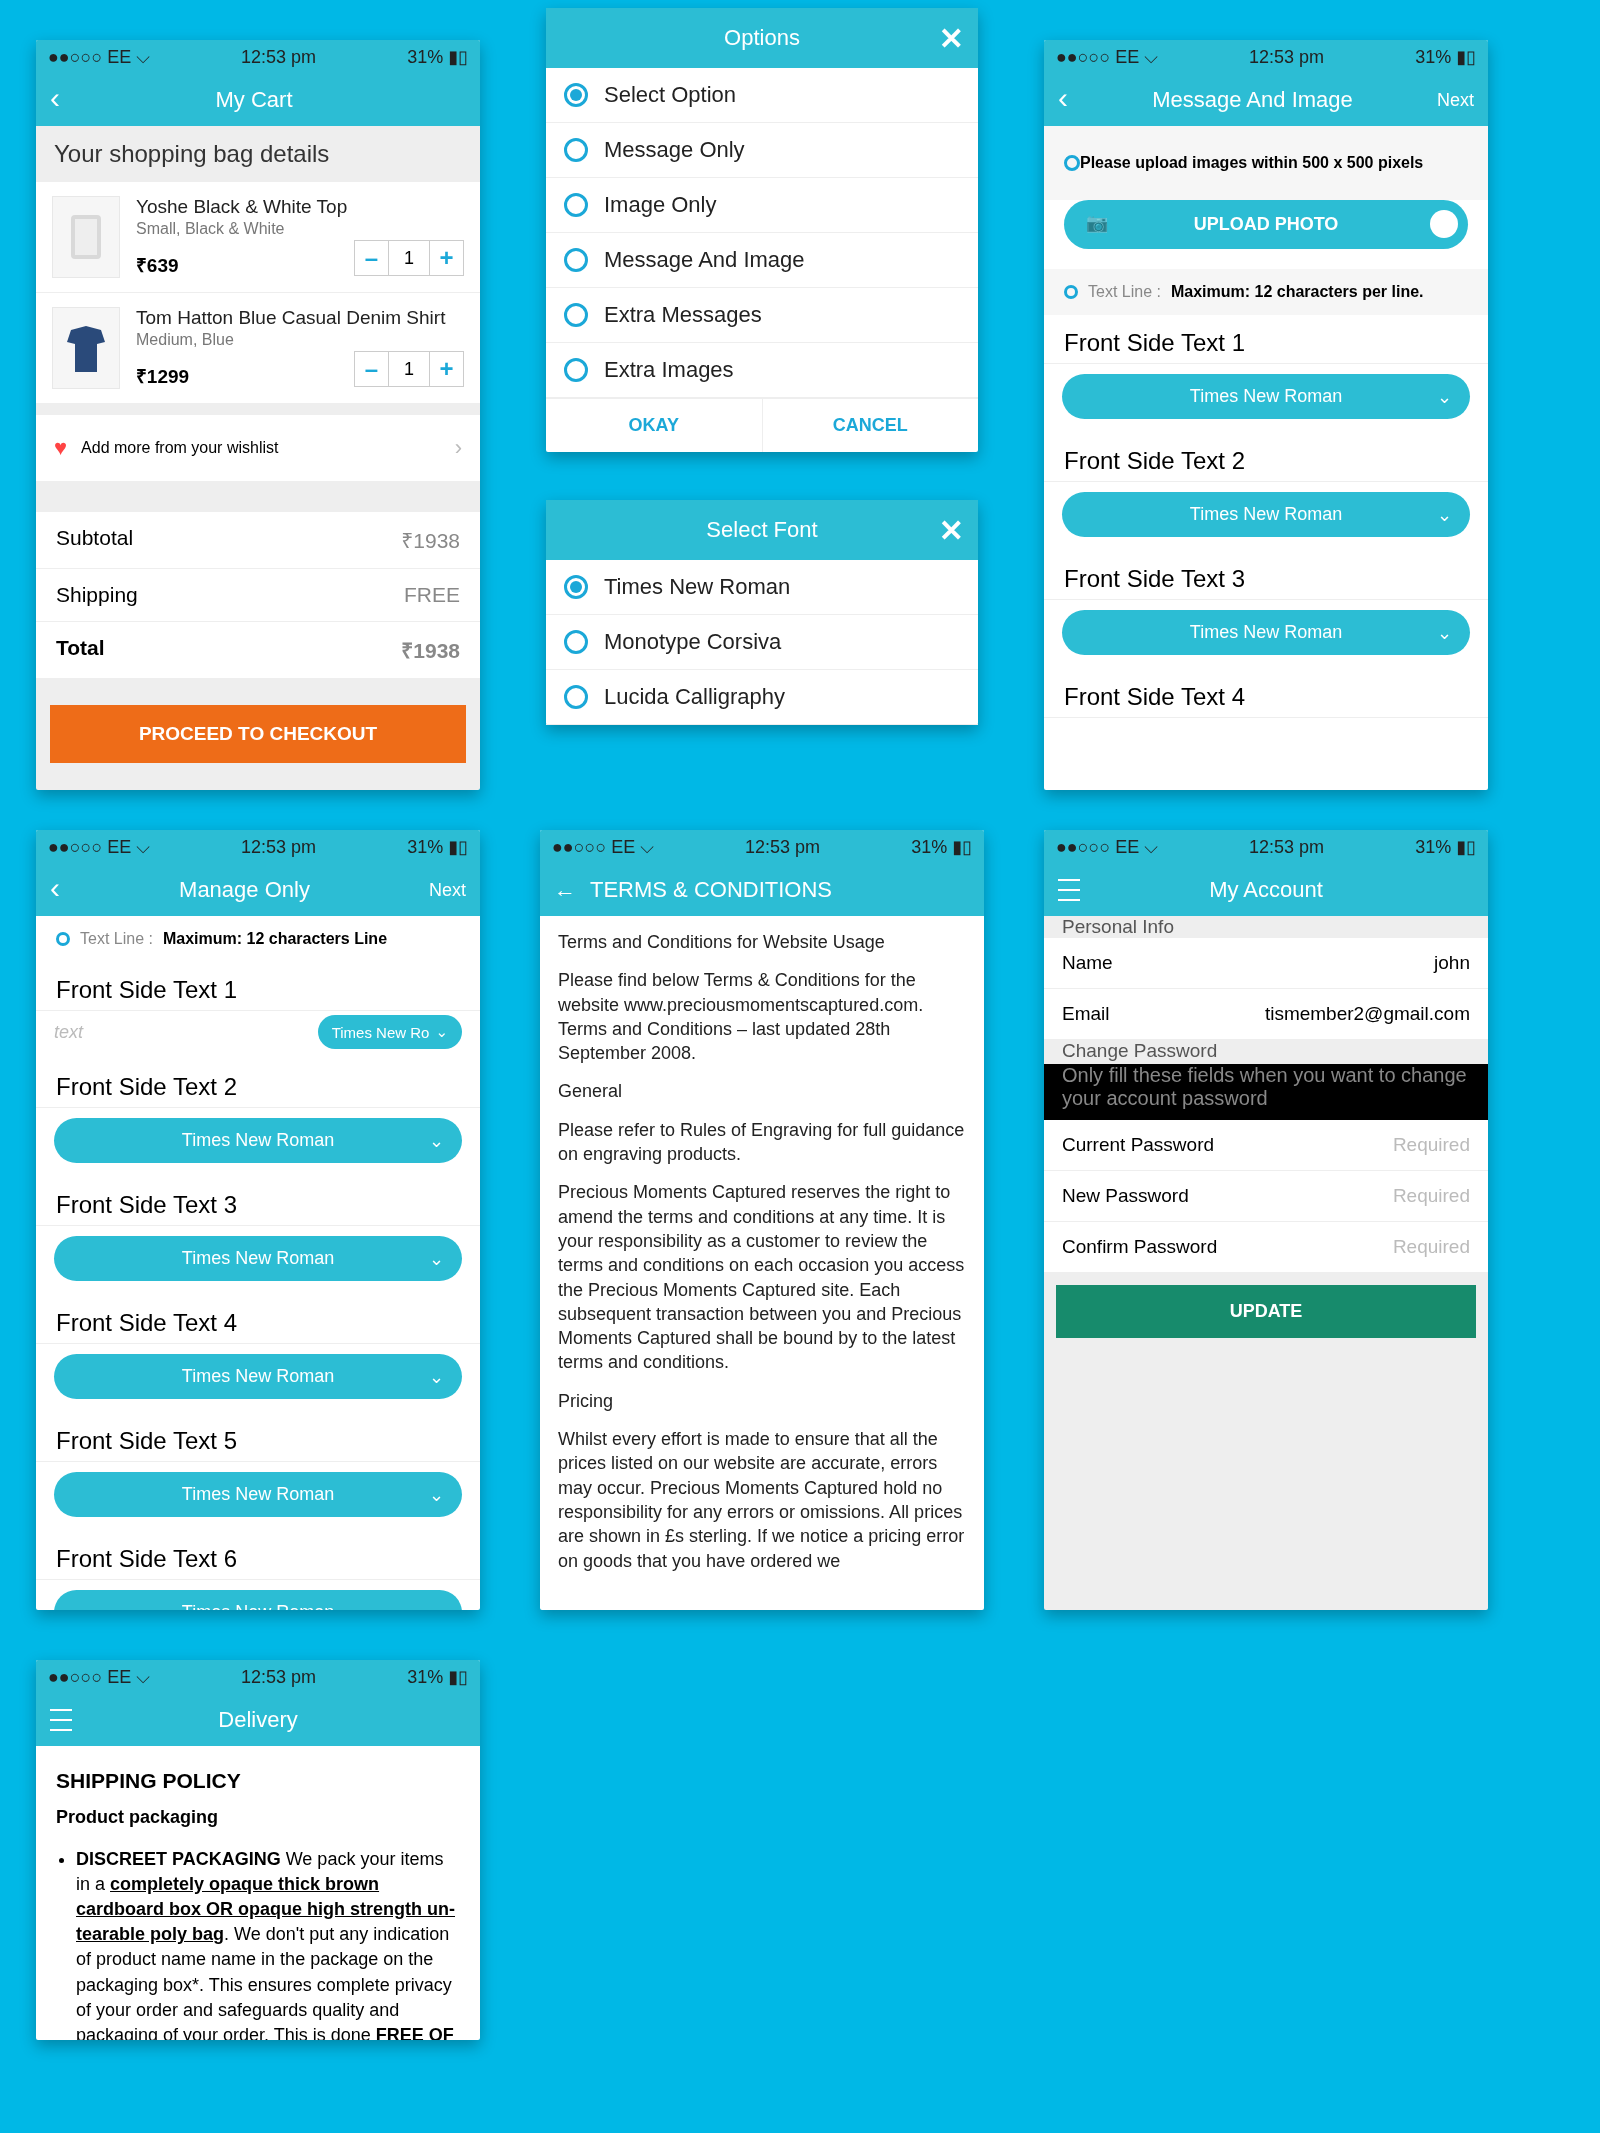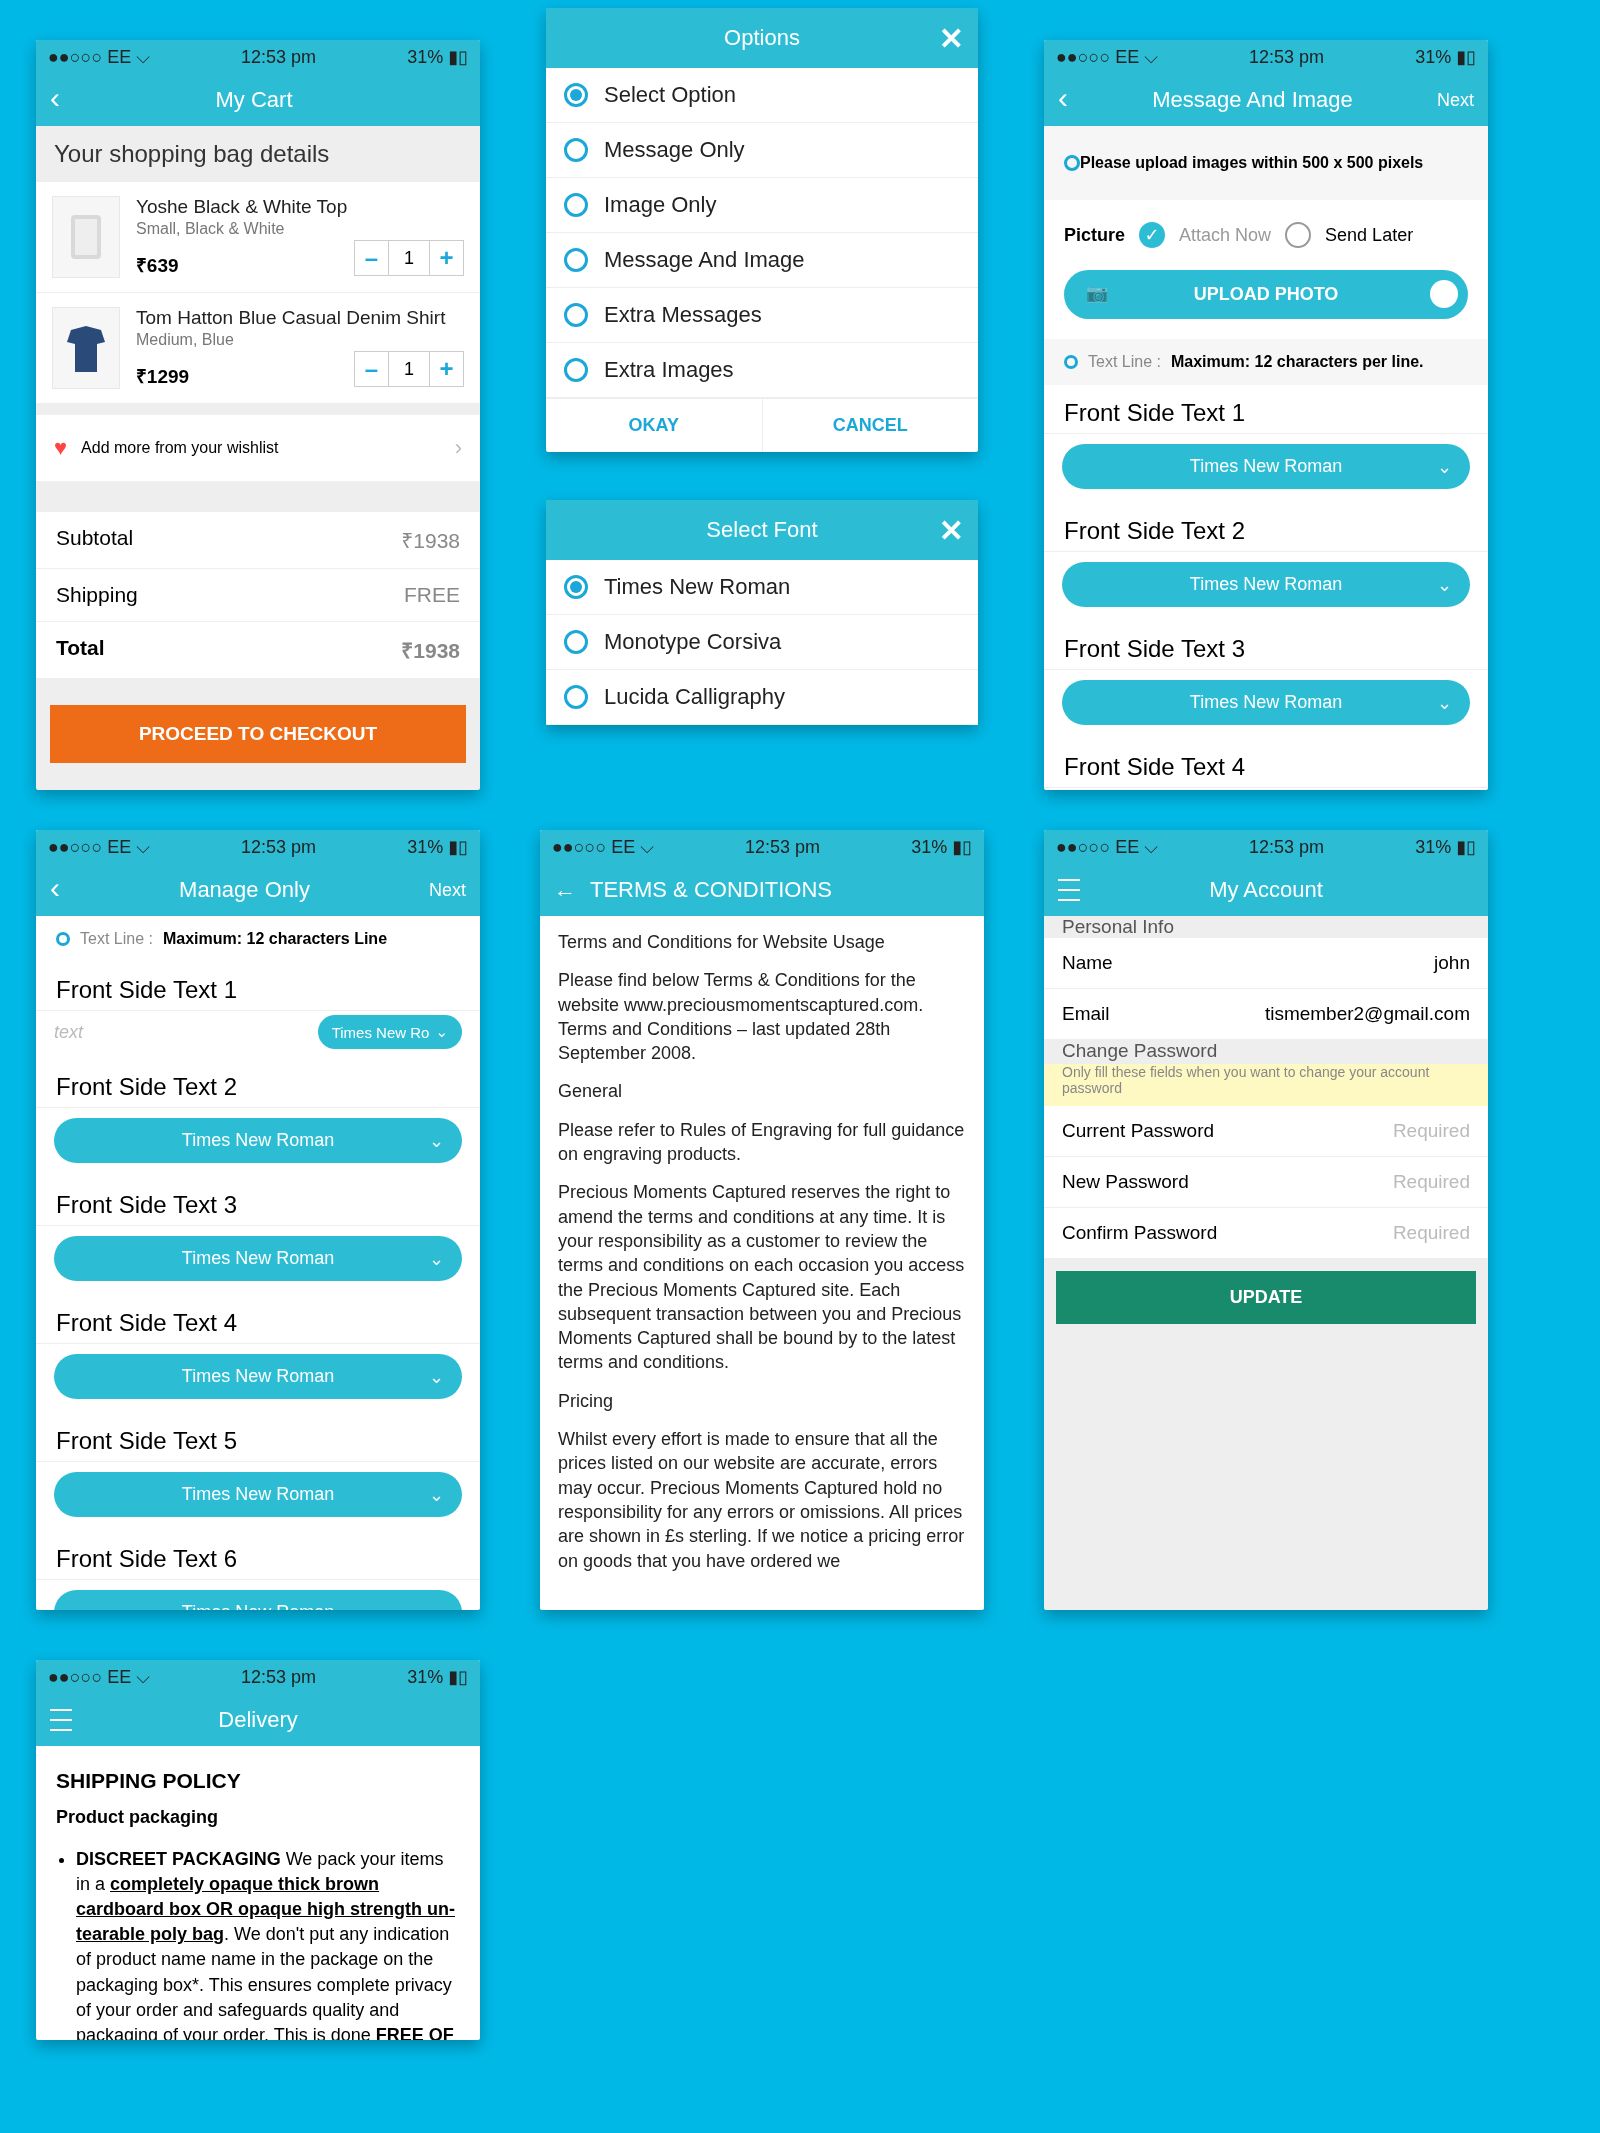--- a/index.html
+++ b/index.html
@@ -63,21 +63,21 @@
 .txt-note .k { color:#888; }
 
 .small-pill { background:#2cbdd4; color:#fff; border-radius:20px; padding:8px 14px; font-size:15px; display:flex; align-items:center; gap:6px; }
 .text-input-row { display:flex; align-items:center; justify-content:space-between; padding:4px 18px 10px; }
 .ph { color:#bbb; font-style:italic; font-size:18px; }
 
 .terms-body { padding:14px 18px; font-size:18px; line-height:1.35; color:#222; }
 .terms-body p { margin-bottom:14px; }
 
 .acc-sec { background:#eee; padding:0 18px; font-size:19px; color:#555; }
-.acc-sub { font-size:14px; color:#888; padding:0 18px 10px; background:#fef9c3; }
+.acc-sub { font-size:20px; color:#888; padding:0 18px 10px; background:#000000; }
 .acc-row { display:flex; justify-content:space-between; padding:14px 18px; border-bottom:1px solid #eee; font-size:19px; }
 .acc-row .ph2 { color:#bbb; }
 .update { background:#178b6c; color:#fff; text-align:center; padding:16px; font-weight:700; margin:12px 12px 0; font-size:18px; }
 
 .del-body { padding:20px; font-size:18px; line-height:1.4; }
 .del-body h3 { margin-bottom:10px; }
 .del-body h4 { margin-bottom:16px; }
 .del-body ul { padding-left:20px; }
 </style>
 </head>
@@ -230,27 +230,20 @@
   </div>
   <div class="hdr">
     <span class="back">‹</span>
     <span class="ttl">Message And Image</span>
     <span class="next">Next</span>
   </div>
   <div class="note">
     <span class="circ"></span>
     <span>Please upload images within 500 x 500 pixels</span>
   </div>
-  <div class="pic-row">
-    <span class="lbl">Picture</span>
-    <span class="ck">✓</span>
-    <span class="gray">Attach Now</span>
-    <span class="ring"></span>
-    <span>Send Later</span>
-  </div>
   <div class="upload-pill">
     <span class="cam">📷</span>
     <span>UPLOAD PHOTO</span>
     <span class="tog"></span>
   </div>
   <div class="txt-note">
     <span class="c"></span>
     <span class="k">Text Line :</span>
     <b>Maximum: 12 characters per line.</b>
   </div>

